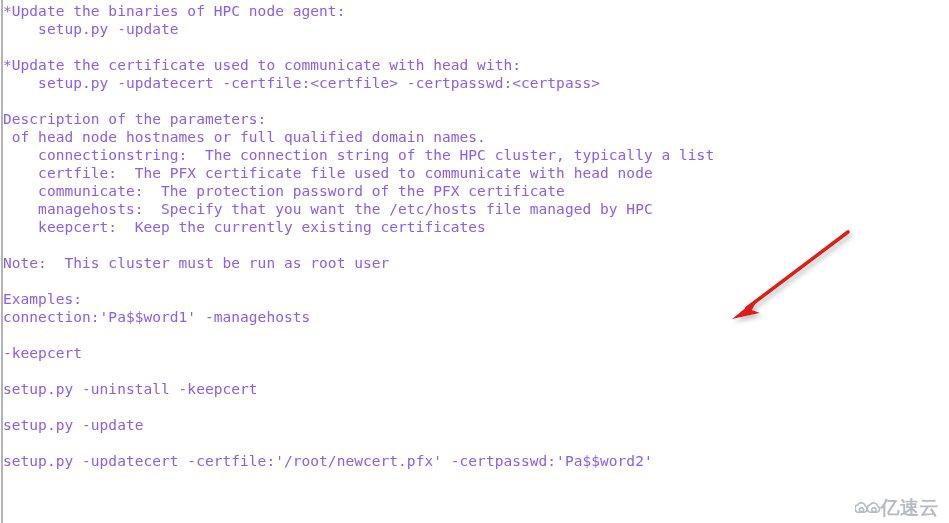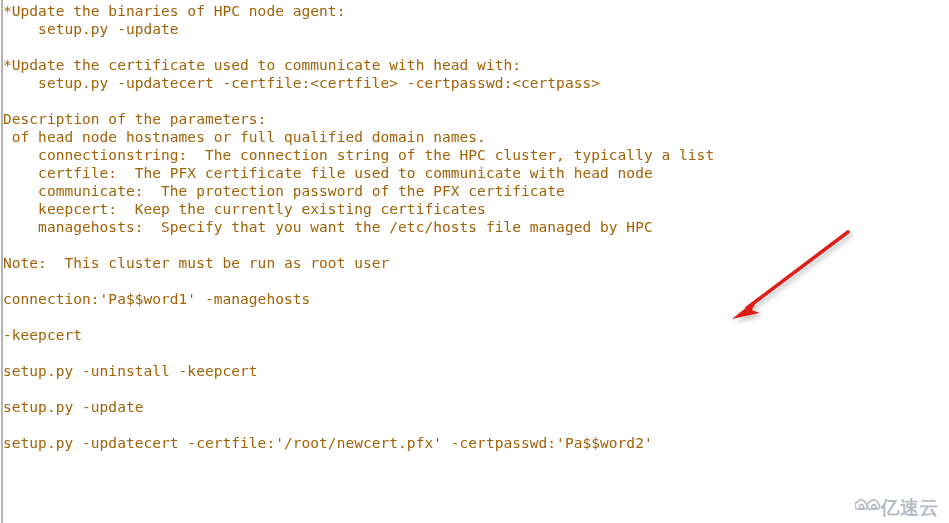--- a/index.html
+++ b/index.html
@@ -40,21 +40,21 @@
     width: 940px;
     padding: 0;
   }
 
   .line {
     display: block;
     height: 18px;
     line-height: 18px;
     font-size: 14.5px;
     letter-spacing: 0.05px;
-    color: #a16207;
+    color: #8b5cf6;
     white-space: pre;
     font-family: "DejaVu Sans Mono", "Liberation Mono", monospace;
   }
   .line.blank {
     color: transparent;
   }
 
   
   #annotation-arrow {
     position: absolute;
@@ -64,21 +64,21 @@
     height: 118px;
     pointer-events: none;
   }
 
   
   #watermark {
     position: absolute;
     right: 10px;
     bottom: 6px;
     display: flex;
-    align-items: flex-start;
+    align-items: flex-end;
     gap: 0;
     opacity: 0.72;
   }
   #watermark .wm-text {
     font-family: "DejaVu Sans", "Liberation Sans", sans-serif;
     font-size: 19px;
     font-weight: 700;
     color: #9aa3ad;
     letter-spacing: 0.5px;
     line-height: 1;
@@ -100,25 +100,26 @@
     <span class="line">    setup.py -update</span>
     <span class="line blank"></span>
     <span class="line">*Update the certificate used to communicate with head with:</span>
     <span class="line">    setup.py -updatecert -certfile:&lt;certfile&gt; -certpasswd:&lt;certpass&gt;</span>
     <span class="line blank"></span>
     <span class="line">Description of the parameters:</span>
     <span class="line"> of head node hostnames or full qualified domain names.</span>
     <span class="line">    connectionstring:  The connection string of the HPC cluster, typically a list</span>
     <span class="line">    certfile:  The PFX certificate file used to communicate with head node</span>
     <span class="line">    communicate:  The protection password of the PFX certificate</span>
+    <span class="line">    managehosts:  Specify that you want the /etc/hosts file managed by HPC</span>
     <span class="line">    keepcert:  Keep the currently existing certificates</span>
-    <span class="line">    managehosts:  Specify that you want the /etc/hosts file managed by HPC</span>
     <span class="line blank"></span>
     <span class="line">Note:  This cluster must be run as root user</span>
     <span class="line blank"></span>
+    <span class="line">Examples:</span>
     <span class="line">connection:'Pa$$word1' -managehosts</span>
     <span class="line blank"></span>
     <span class="line">-keepcert</span>
     <span class="line blank"></span>
     <span class="line">setup.py -uninstall -keepcert</span>
     <span class="line blank"></span>
     <span class="line">setup.py -update</span>
     <span class="line blank"></span>
     <span class="line">setup.py -updatecert -certfile:'/root/newcert.pfx' -certpasswd:'Pa$$word2'</span>
   </div>

